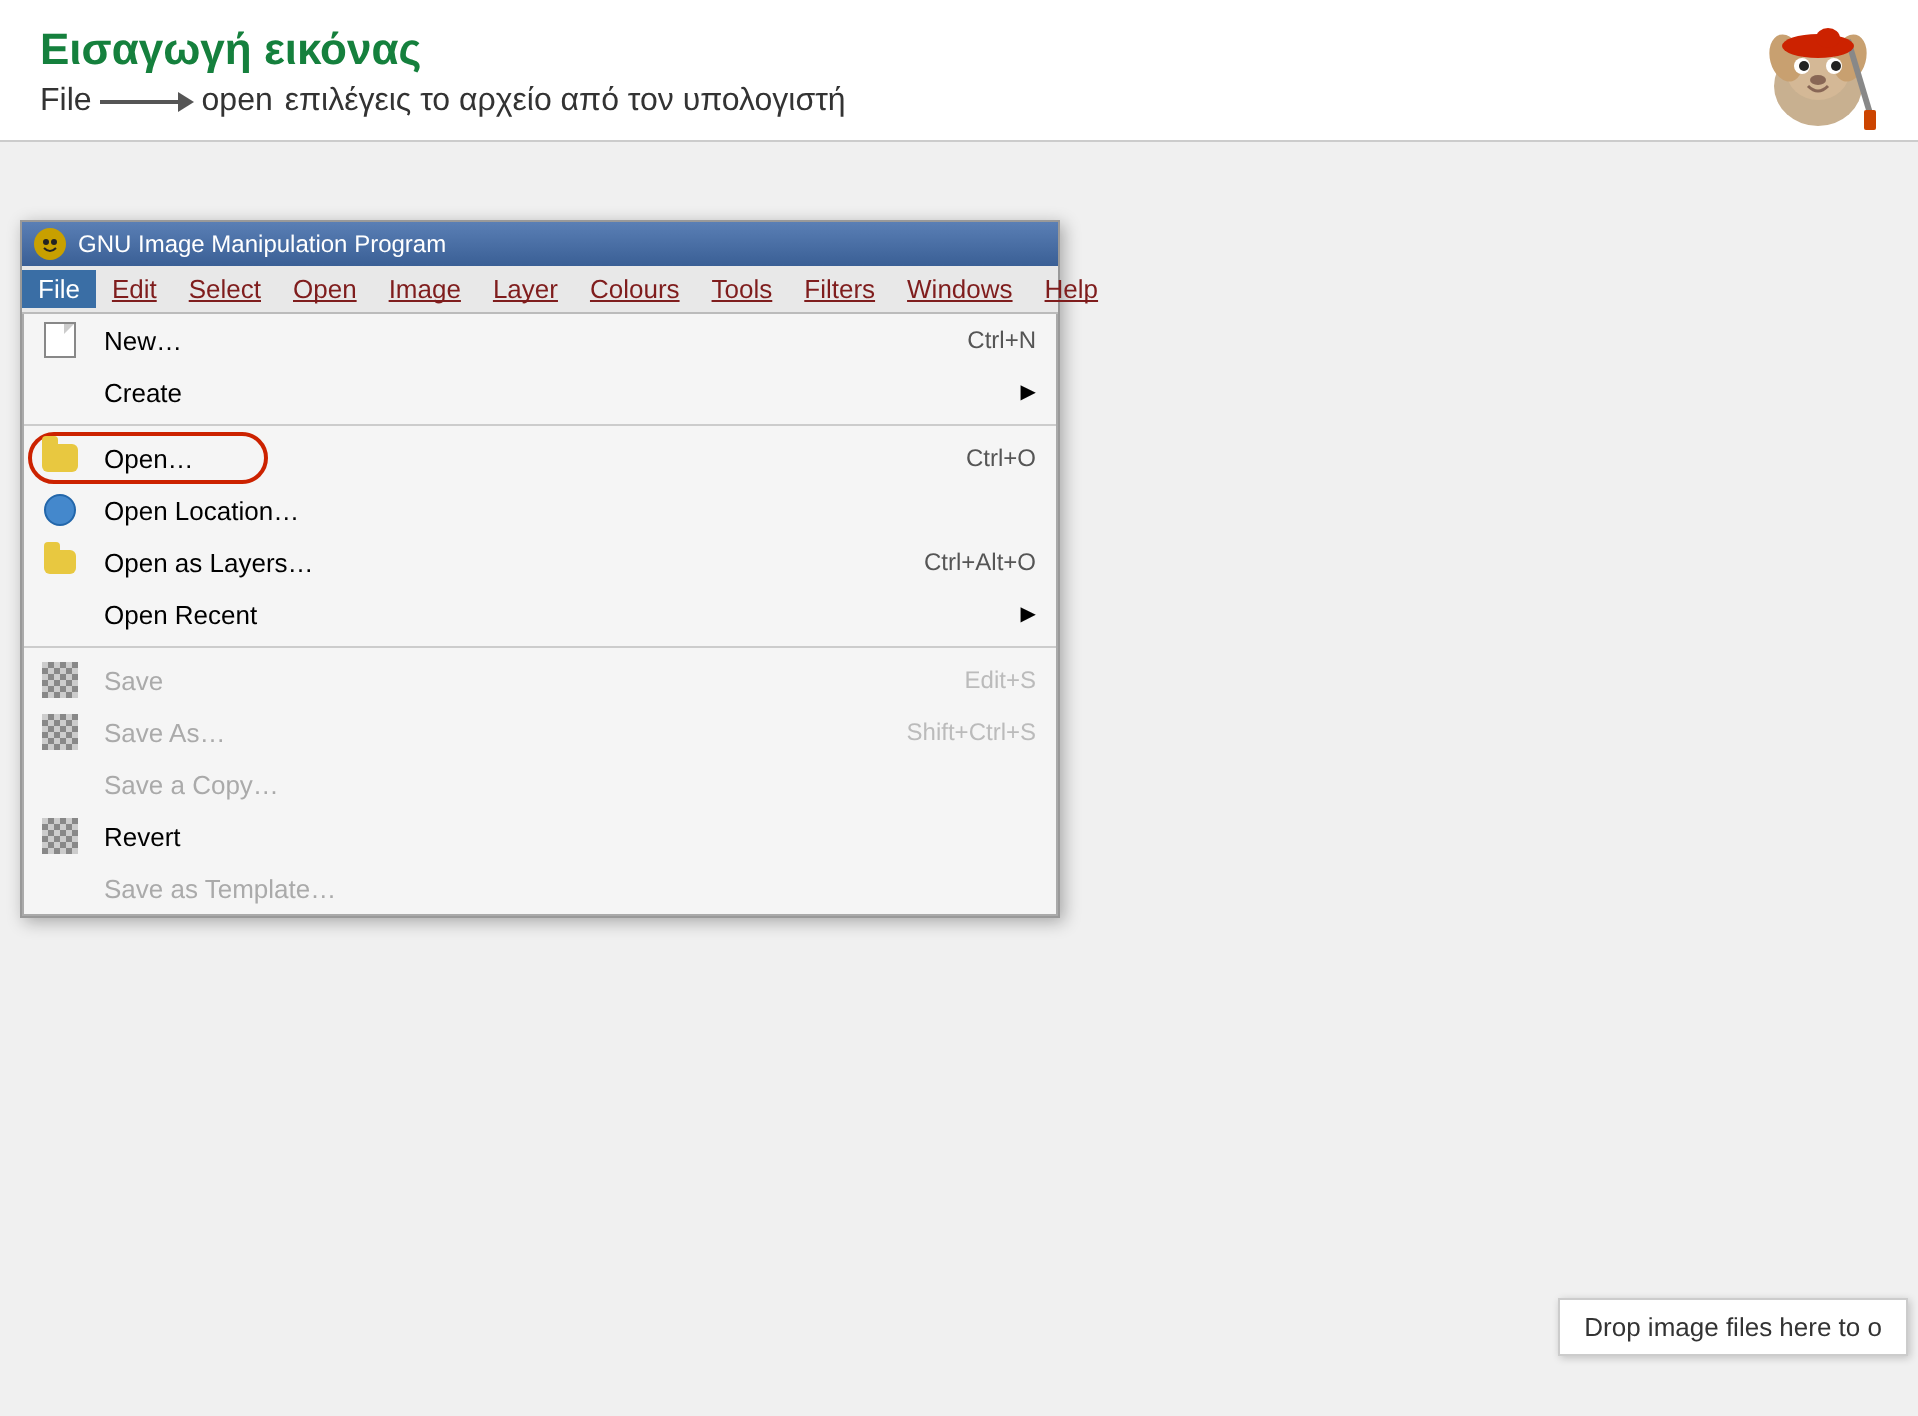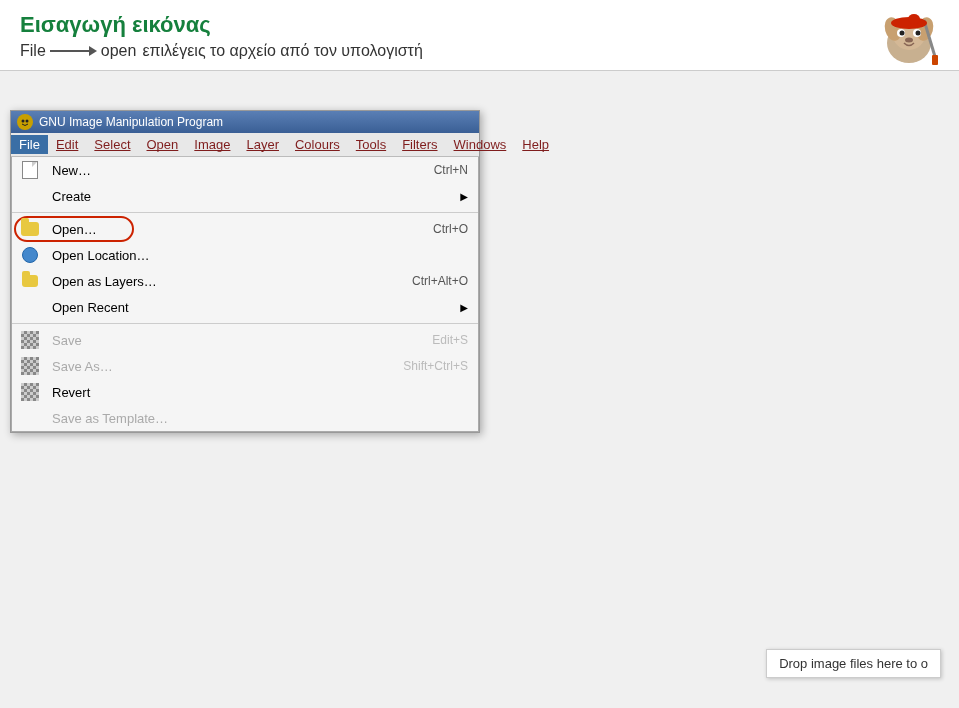--- a/index.html
+++ b/index.html
@@ -53,21 +53,21 @@
       border-left: 8px solid #555;
       vertical-align: middle;
       margin-left: -1px;
     }
 
     
     .gimp-window {
       position: absolute;
       top: 110px;
       left: 10px;
-      width: 470px;
+      width: 520px;
       background: #e8e8e8;
       border: 1px solid #999;
       box-shadow: 2px 2px 8px rgba(0,0,0,0.3);
     }
 
     
     .title-bar {
       background: linear-gradient(to bottom, #5a7fb5, #3a5f95);
       color: white;
       padding: 3px 6px;
@@ -212,21 +212,21 @@
       width: 18px; height: 18px;
       background:
         repeating-conic-gradient(#888 0% 25%, #ccc 0% 50%)
         0 0 / 6px 6px;
     }
 
     
     .drop-area {
       position: absolute;
       bottom: 30px;
-      right: 18px;
+      right: 5px;
       background: white;
       border: 1px solid #ccc;
       padding: 6px 12px;
       font-size: 13px;
       color: #333;
       box-shadow: 1px 1px 4px rgba(0,0,0,0.2);
       white-space: nowrap;
     }
 
     
@@ -362,20 +362,24 @@
     </div>
 
     <div class="dropdown-item disabled">
       <span class="item-icon">
         <div class="icon-checkers"></div>
       </span>
       <span>Save As…</span>
       <span class="shortcut">Shift+Ctrl+S</span>
     </div>
 
+    <div class="dropdown-item disabled">
+      <span class="item-icon"></span>
+      <span>Save a Copy…</span>
+    </div>
 
     <div class="dropdown-item">
       <span class="item-icon">
         <div class="icon-checkers"></div>
       </span>
       <span>Revert</span>
     </div>
 
     <div class="dropdown-item disabled">
       <span class="item-icon"></span>

